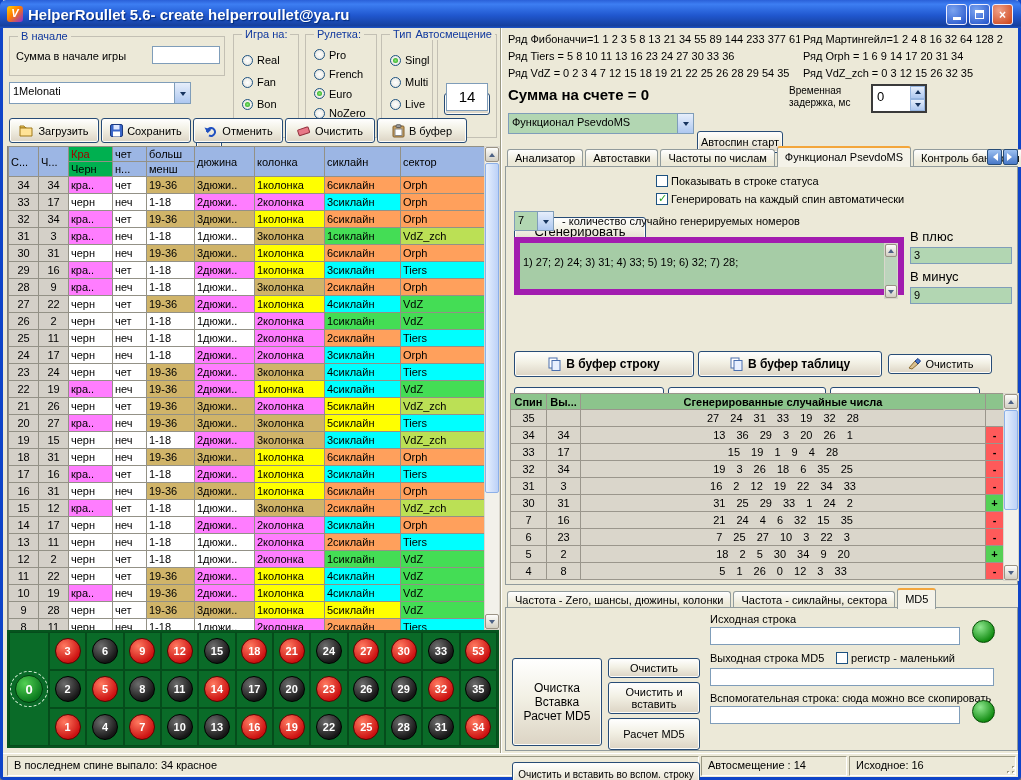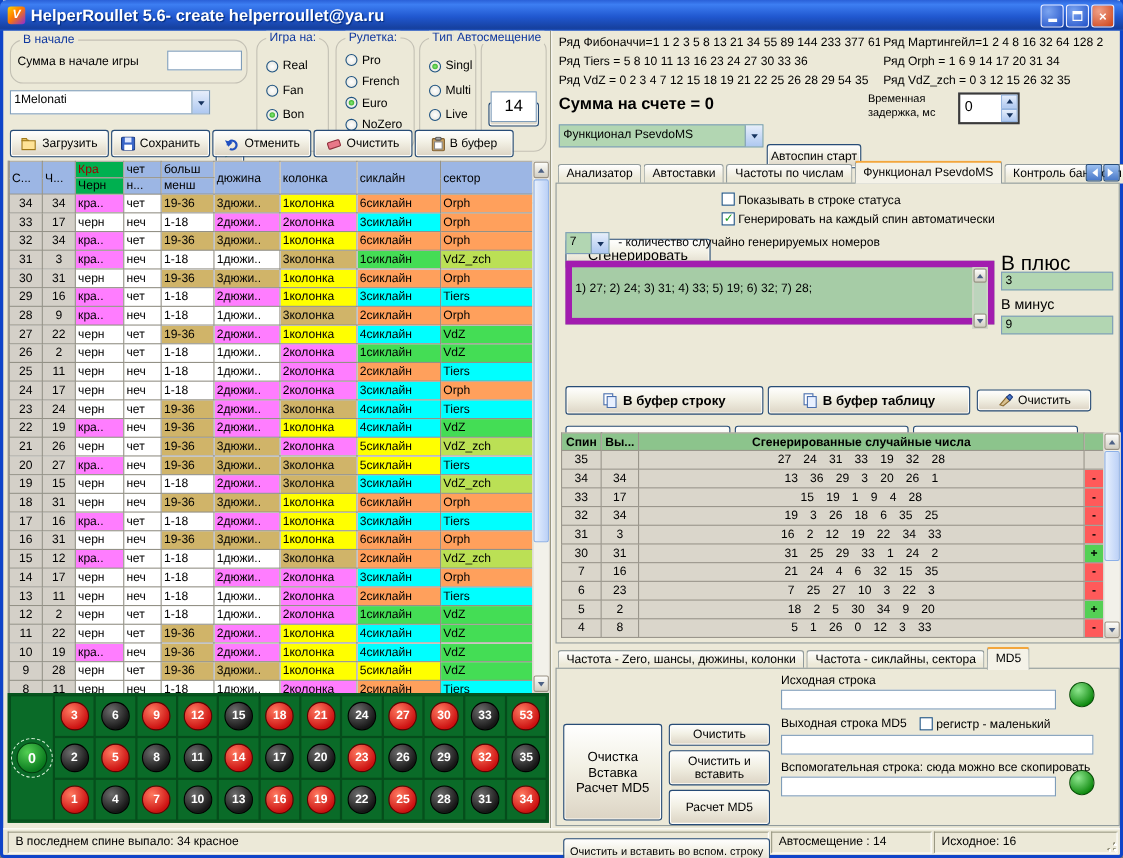--- a/index.html
+++ b/index.html
@@ -25,21 +25,21 @@
   .tb-btn.close { background:radial-gradient(circle at 32% 28%,#f0a088,#cc4014); }
   .glyph-min { width:8px; height:3px; border-bottom:3px solid #fff; margin-top:8px; }
   .glyph-max { width:9px; height:9px; border:1px solid #fff; border-top:3px solid #fff; }
 
   
   .abs { position:absolute; }
   .btn { position:absolute; border:1px solid #274c77; border-radius:3px; color:#000;
     background:linear-gradient(#ffffff,#f2f0e4 45%,#dcd4c4); font-size:11px;
     display:flex; align-items:center; justify-content:center; text-align:center;
     font-family:inherit; cursor:default; box-shadow:inset 0 0 0 1px #fdfcf8;margin-top:44px; }
-  .groupbox { position:absolute; border:1px solid #c3c0b4; border-radius:12px; }
+  .groupbox { position:absolute; border:1px solid #c3c0b4; border-radius:0; }
   .gb-label { position:absolute; top:-7px; left:8px; background:#ece9d8; padding:0 3px;
     color:#10389e; white-space:nowrap; }
   .gb-label.right { left:auto; right:1px; }
   .field { position:absolute; background:#fff; border:1px solid #7f9db9; font-size:11px;
     padding:1px 3px; overflow:hidden; white-space:nowrap; }
   .combo { position:absolute; background:#fff; border:1px solid #7f9db9; display:flex; align-items:stretch; }
   .combo .txt { flex:1; padding:2px 3px; overflow:hidden; white-space:nowrap; }
   .combo .dbtn { width:16px; background:linear-gradient(#e6eefb,#aec8f0); border-left:1px solid #7f9db9;
     display:flex; align-items:center; justify-content:center; }
   .combo.green { background:var(--panel_green); }
@@ -849,21 +849,21 @@
       <div class="sb-v" style="right:0;top:0;height:56px;width:14px;background:#bcd4bc">
         <div class="sb-btn" style="top:0;width:12px;height:13px">
             <span class="tri-u"></span>
           </div>
         <div class="sb-btn" style="bottom:0;width:12px;height:13px">
             <span class="tri-d"></span>
           </div>
       </div>
     </div>
 
-    <div class="abs" style="left:404px;top:62px;font-size:19px">В плюс</div>
+    <div class="abs" style="left:404px;top:62px;font-size:13px">В плюс</div>
     <div class="greenbox" style="left:404px;top:80px;width:102px;height:17px">3</div>
     <div class="abs" style="left:404px;top:102px;font-size:13px">В минус</div>
     <div class="greenbox" style="left:404px;top:120px;width:102px;height:17px">9</div>
 
     <div class="btn" style="left:8px;top:140px;width:180px;height:26px;font-weight:bold;font-size:12px;gap:5px">
       <span class="icon">
           <svg width="13" height="14">
             <rect x="1" y="1" width="8" height="10" fill="#fff" stroke="#4a6fae"></rect>
             <rect x="4" y="3.5" width="8" height="10" fill="#e8f0ff" stroke="#4a6fae"></rect>
           </svg>

